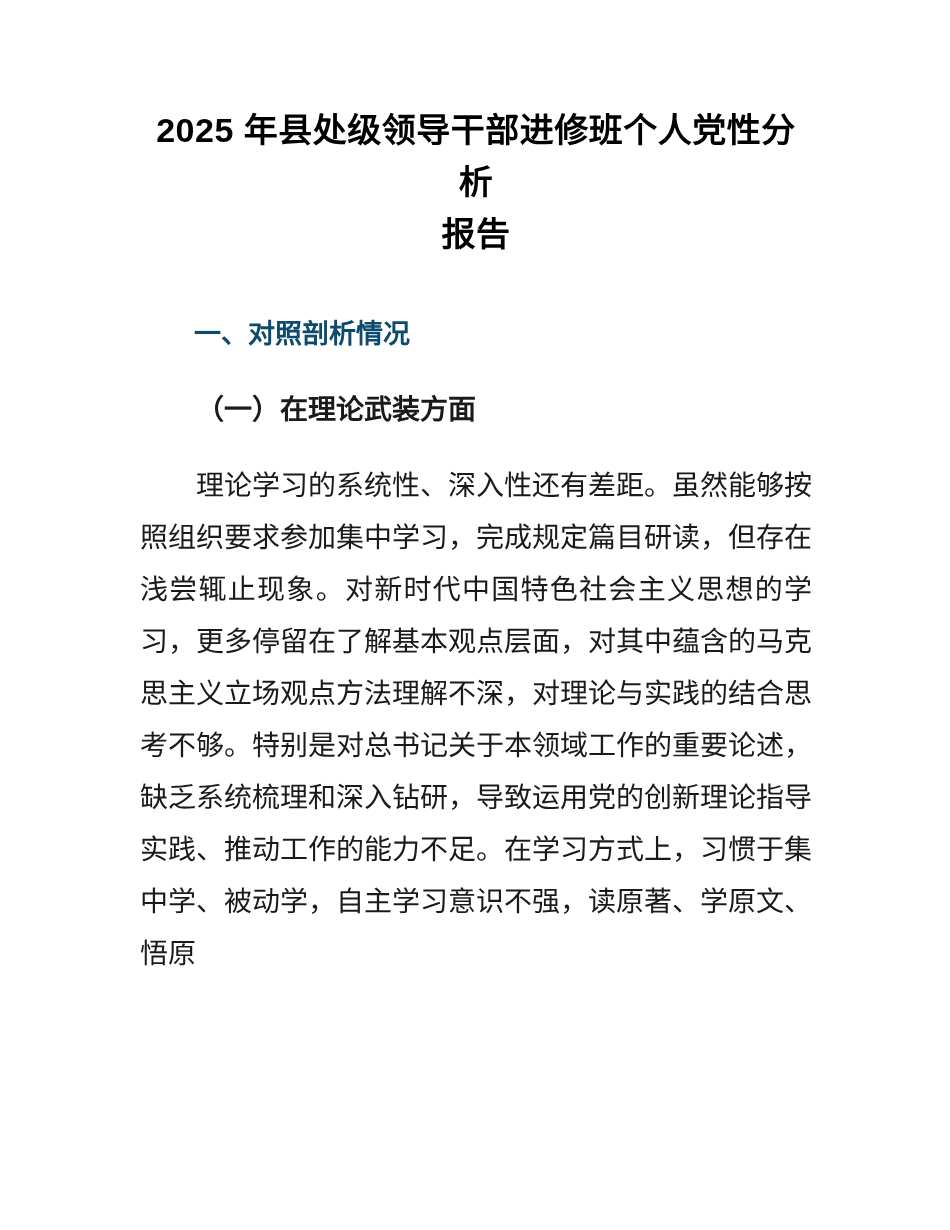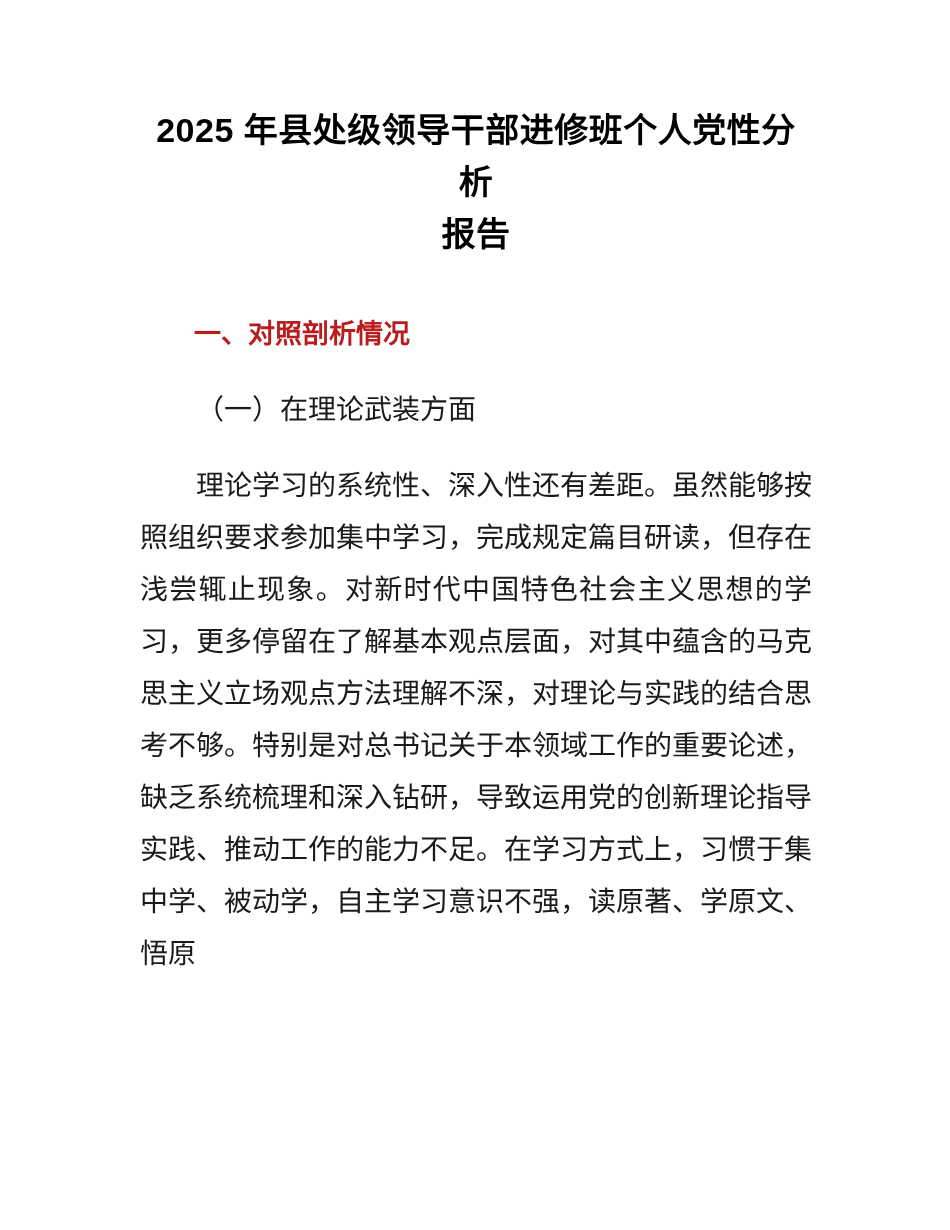--- a/index.html
+++ b/index.html
@@ -73,28 +73,28 @@
 
   h2.section-heading {
     margin: 0;
     padding: 0;
     font-family: "Liberation Sans", "DejaVu Sans", sans-serif;
     font-weight: 700;
     font-size: 27px;
     line-height: 52px;
     text-indent: 54px;
     letter-spacing: 0px;
-    color: #b91c1c;
+    color: #0c4a6e;
   }
 
   h3.sub-heading {
     margin: 0;
     padding: 0;
     font-family: "Liberation Serif", "DejaVu Serif", serif;
-    font-weight: 400;
+    font-weight: 700;
     font-size: 28px;
     line-height: 52px;
     text-indent: 56px;
     letter-spacing: 0px;
     color: #1a1a1a;
   }
 
   .spacer-sm { height: 20px; }
   .spacer-md { height: 24px; }
 

